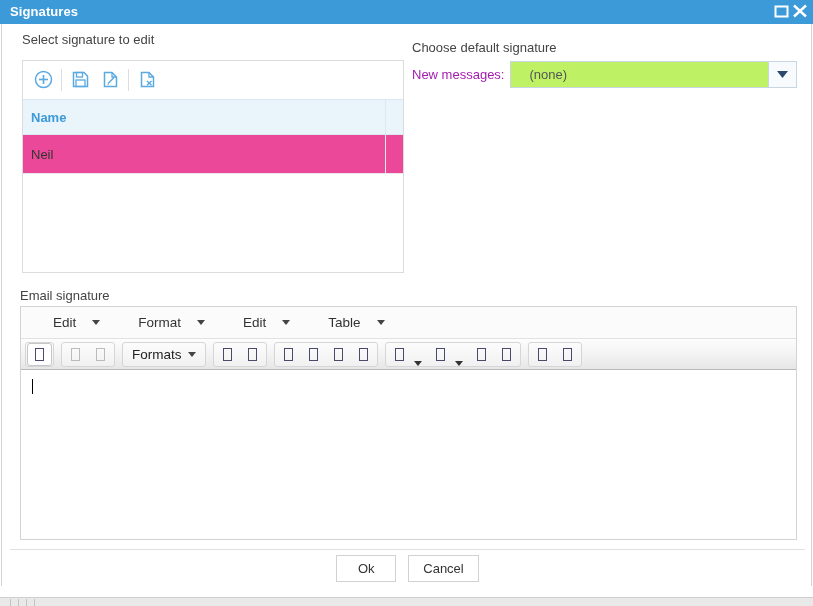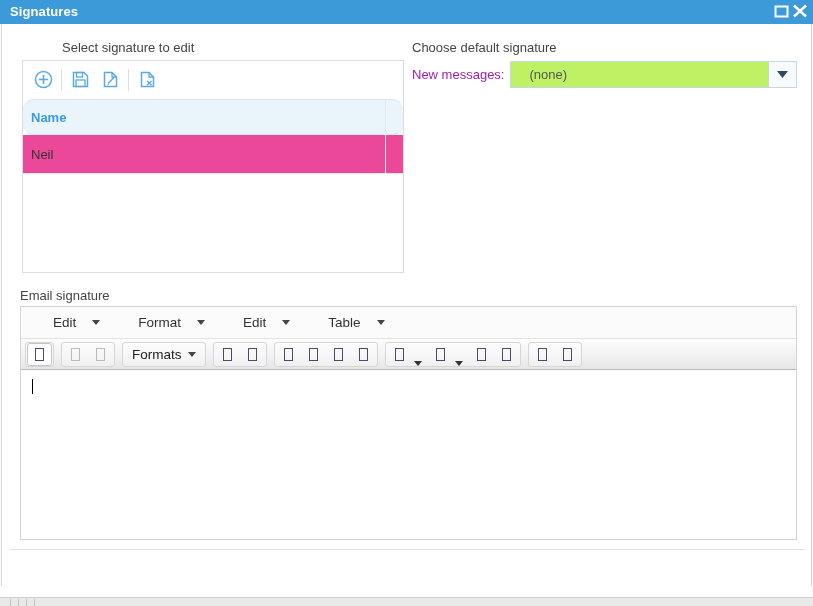--- a/index.html
+++ b/index.html
@@ -76,21 +76,21 @@
     border-right: 1px solid #d4d4d4;
     box-sizing: border-box;
   }
 
   .section-label {
     position: absolute;
     font-size: 13px;
     color: #444444;
     white-space: nowrap;
   }
-  #label-select-sig { left: 20px; top: 16px; margin-left: 40px; }
+  #label-select-sig { left: 20px; top: 8px; }
   #label-choose-default { left: 410px; top: 16px; }
   #label-email-sig { left: 18px; top: 264px; }
 
   
   .sig-panel {
     position: absolute;
     left: 20px;
     top: 36px;
     width: 382px;
     height: 213px;
@@ -132,21 +132,20 @@
     height: 173px;
     box-sizing: border-box;
   }
   .grid-header {
     display: flex;
     height: 36px;
     background: #eaf4fb;
     border-top: 1px solid #dbe8f2;
     border-bottom: 1px solid #dbe8f2;
     box-sizing: border-box;
-    border-radius: 11px;
   }
   .grid-header .th-name {
     flex: 0 0 363px;
     display: flex;
     align-items: center;
     padding-left: 8px;
     font-size: 13px;
     font-weight: bold;
     color: #3d9ad9;
     border-right: 1px solid #dbe8f2;
@@ -596,20 +595,24 @@
       </div>
 
       <div class="editor-body">
         <span></span><span class="caret-bar"></span>
       </div>
 
     </div>
 
     <div class="footer-divider"></div>
 
+    <div class="footer">
+      <button class="dlg-btn">Ok</button>
+      <button class="dlg-btn">Cancel</button>
+    </div>
 
   </div>
 
   <div class="bottom-strip">
     <div class="strip-tick" style="left:10px;"></div>
     <div class="strip-tick" style="left:18px;"></div>
     <div class="strip-tick" style="left:26px;"></div>
     <div class="strip-tick" style="left:34px;"></div>
   </div>
 

